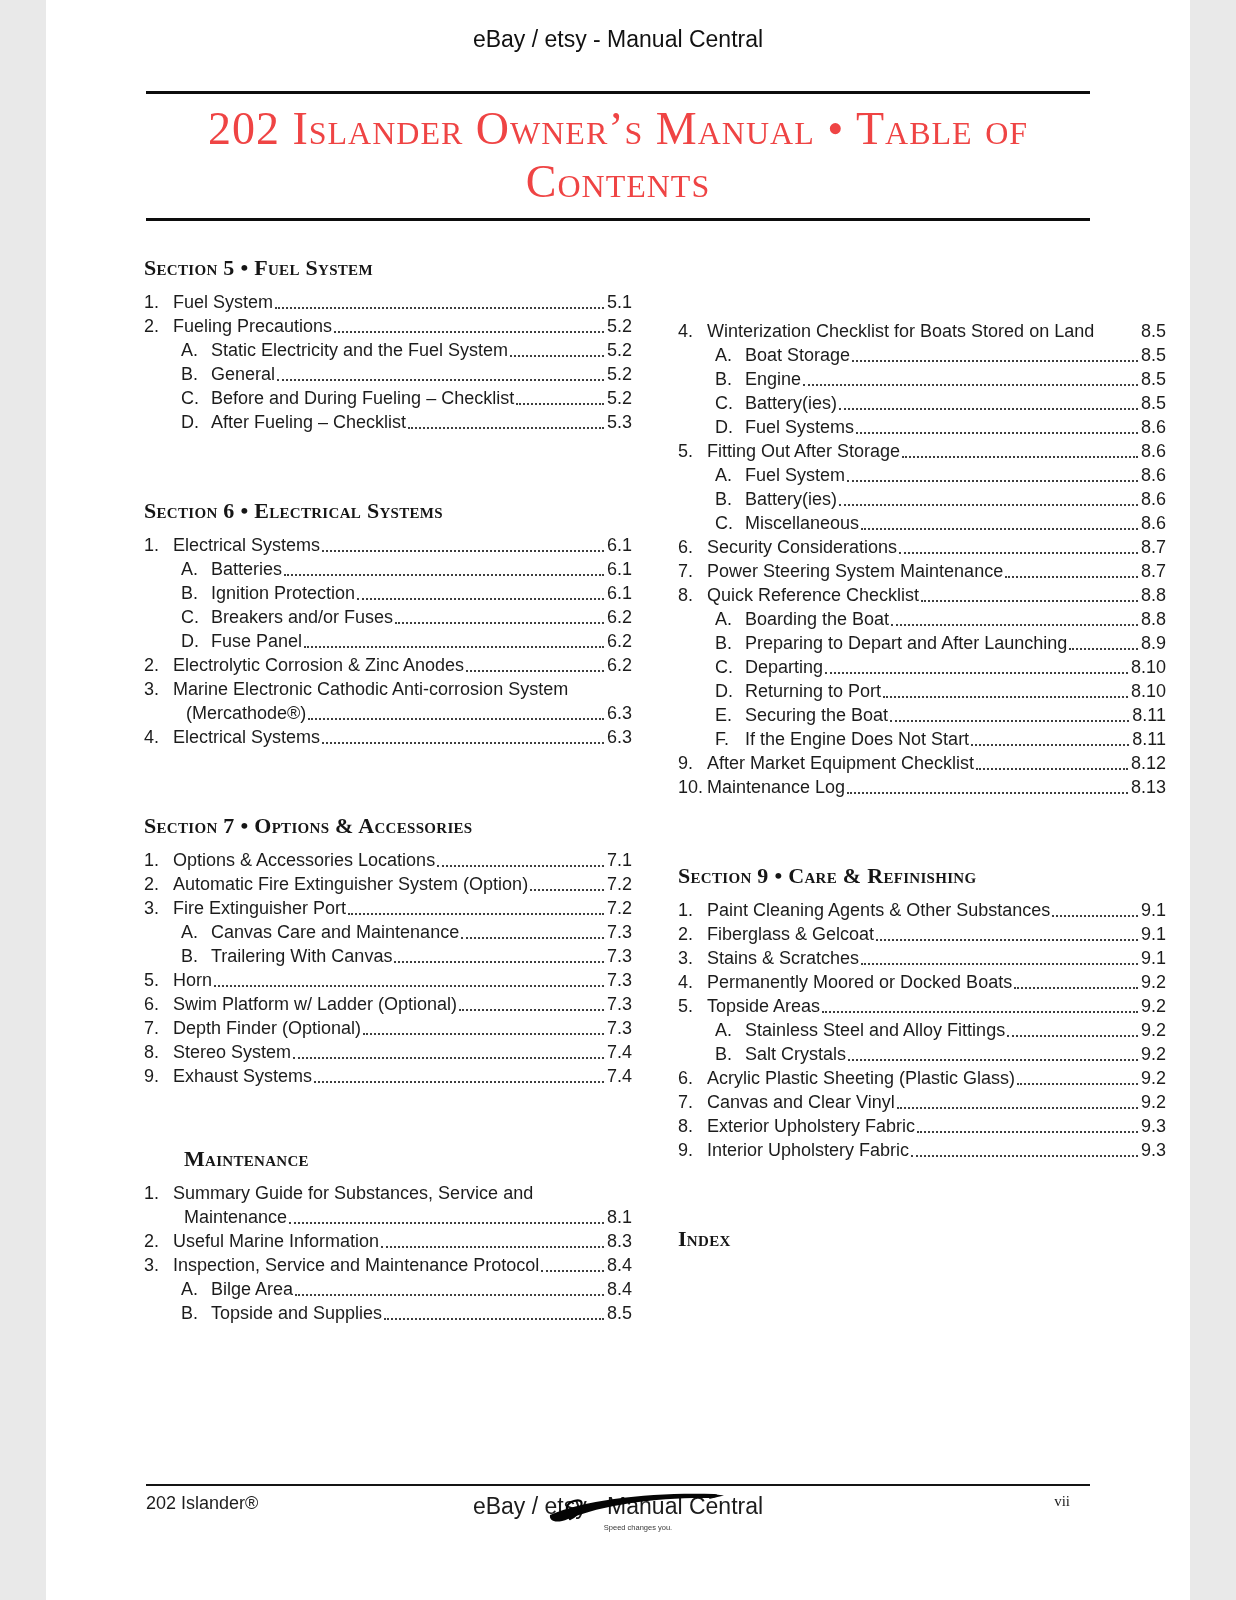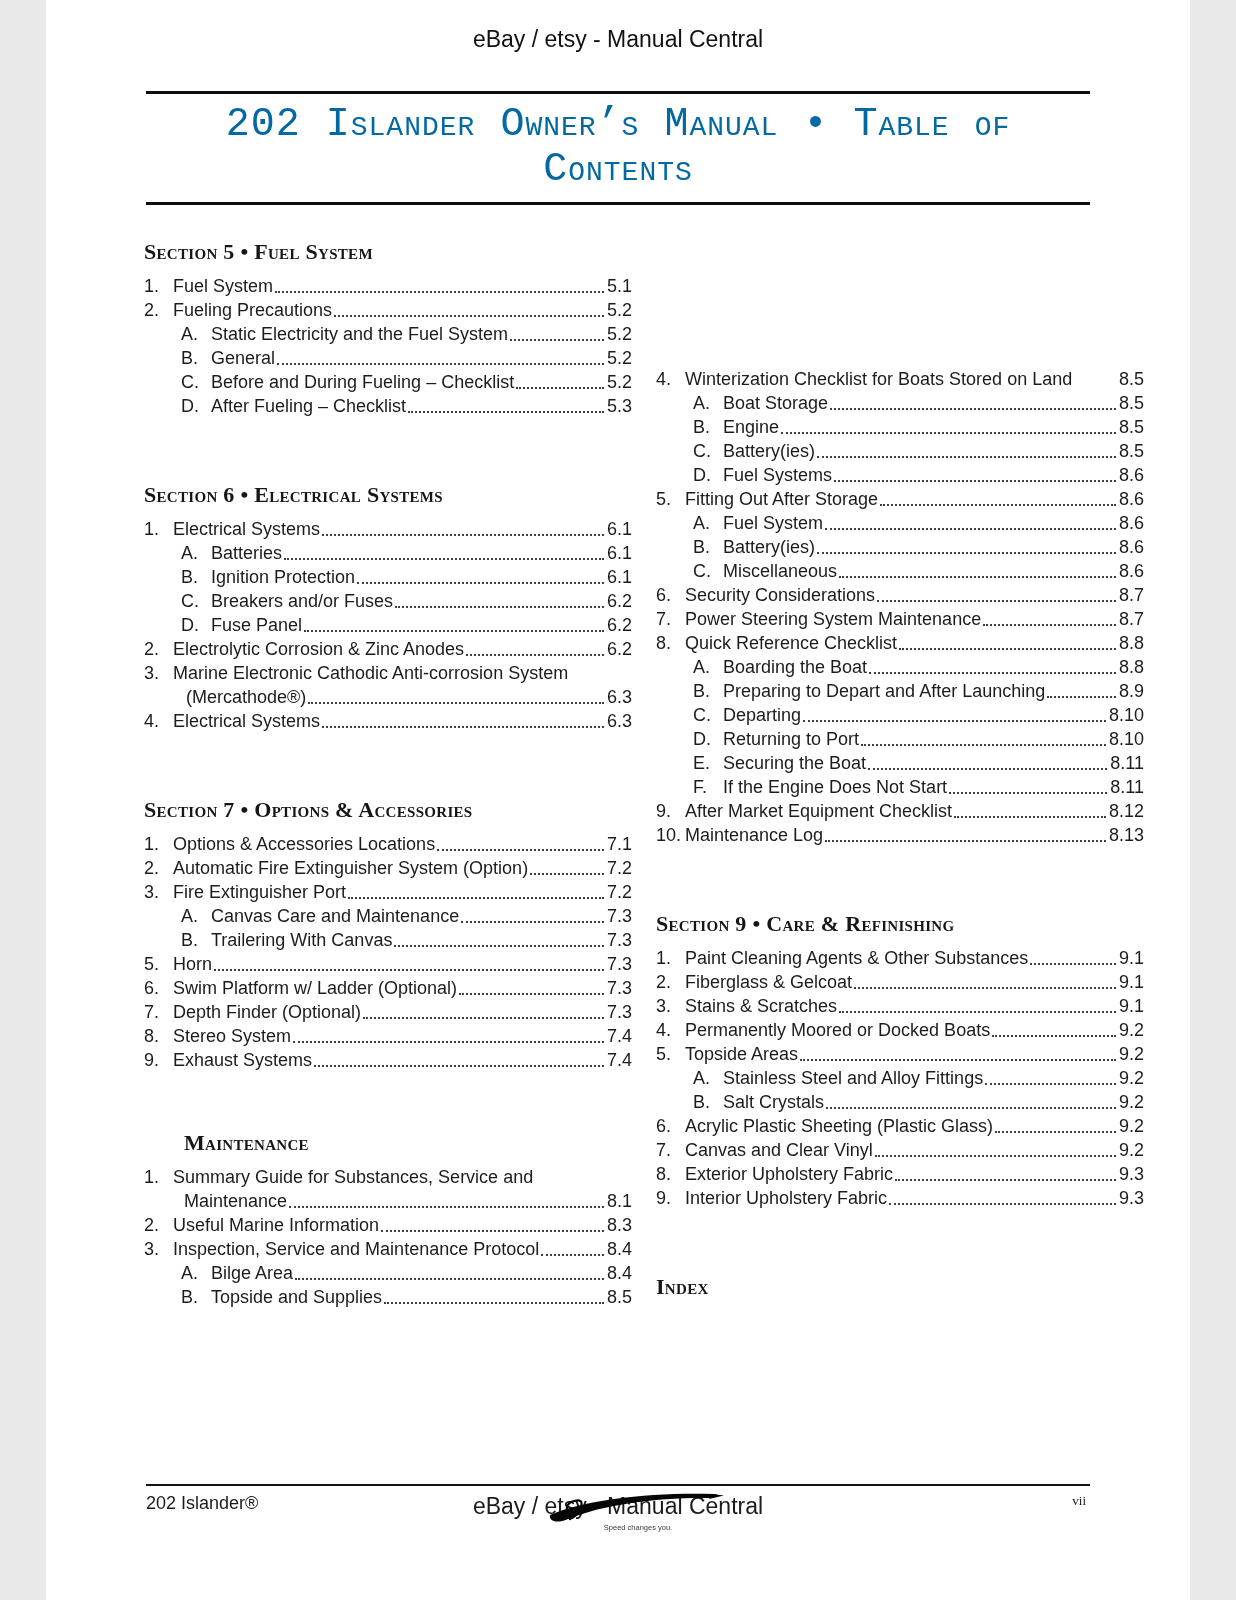--- a/index.html
+++ b/index.html
@@ -11,24 +11,24 @@
   }
   .watermark-top {
     padding-top:26px; text-align:center; font-size:23px; color:#111;
   }
   .title-block {
     margin:38px 100px 0; text-align:center;
     border-top:3px solid #0d0d0d; border-bottom:3px solid #0d0d0d;
     padding:8px 0 10px;
   }
   .doc-title {
-    font-family:Liberation Mono, monospace; font-variant:small-caps;
-    font-weight:500; font-size:40px; letter-spacing:1px; color:#0369a1;
-  }
-  .columns { display:flex; gap:24px; margin:34px 98px 0; align-items:flex-end; }
+    font-family:Liberation Serif, serif; font-variant:small-caps;
+    font-weight:500; font-size:46px; letter-spacing:1px; color:#ef4444;
+  }
+  .columns { display:flex; gap:46px; margin:34px 98px 0; align-items:center; }
   .col { width:488px; flex:none; }
   .section + .section { margin-top:64px; }
   .sec-heading {
     font-family:"Liberation Serif", serif; font-variant:small-caps;
     font-weight:700; font-size:22px; letter-spacing:.3px; color:#161616;
     margin-bottom:9px; line-height:26px;
   }
   .sec-heading2 { padding-left:40px; margin-top:-6px; }
   .entry {
     display:flex; align-items:flex-end;
@@ -47,22 +47,22 @@
   .pg { flex:none; }
   .footer { position:absolute; left:0; right:0; top:1484px; }
   .footer-rule { margin:0 100px; border-top:2px solid #141414; }
   .footer-row { position:relative; margin:7px 100px 0; font-size:18px; }
   .footer-left { position:absolute; left:0; top:0; }
   .footer-center {
     position:absolute; left:50%; transform:translateX(-50%); top:0;
     font-size:23px; z-index:1;
   }
   .footer-right {
-    position:absolute; right:4px; top:0;
-    font-family:"Liberation Serif", serif; font-size:13px;
+    position:absolute; right:20px; top:0;
+    font-family:"Liberation Serif", serif; font-size:15px;
   }
   .brand-logo { position:absolute; left:500px; top:2px; z-index:3; }
 </style>
 </head>
 <body>
 
 <div class="page">
 
   <div class="watermark-top">eBay / etsy - Manual Central</div>
 

